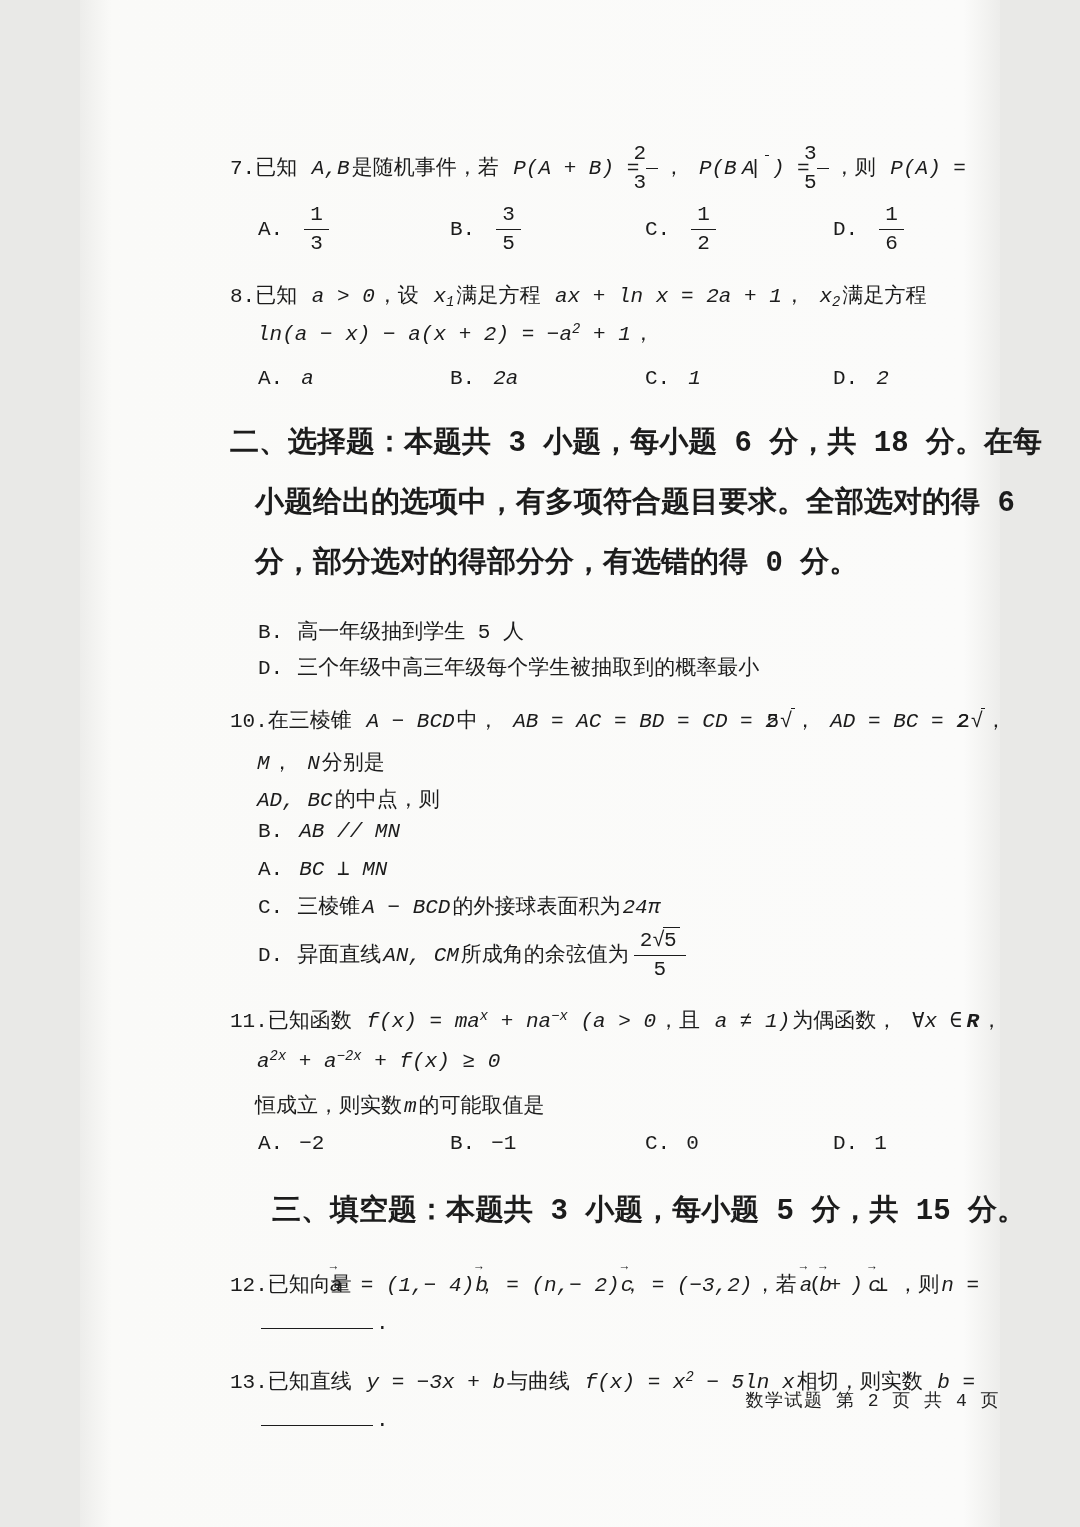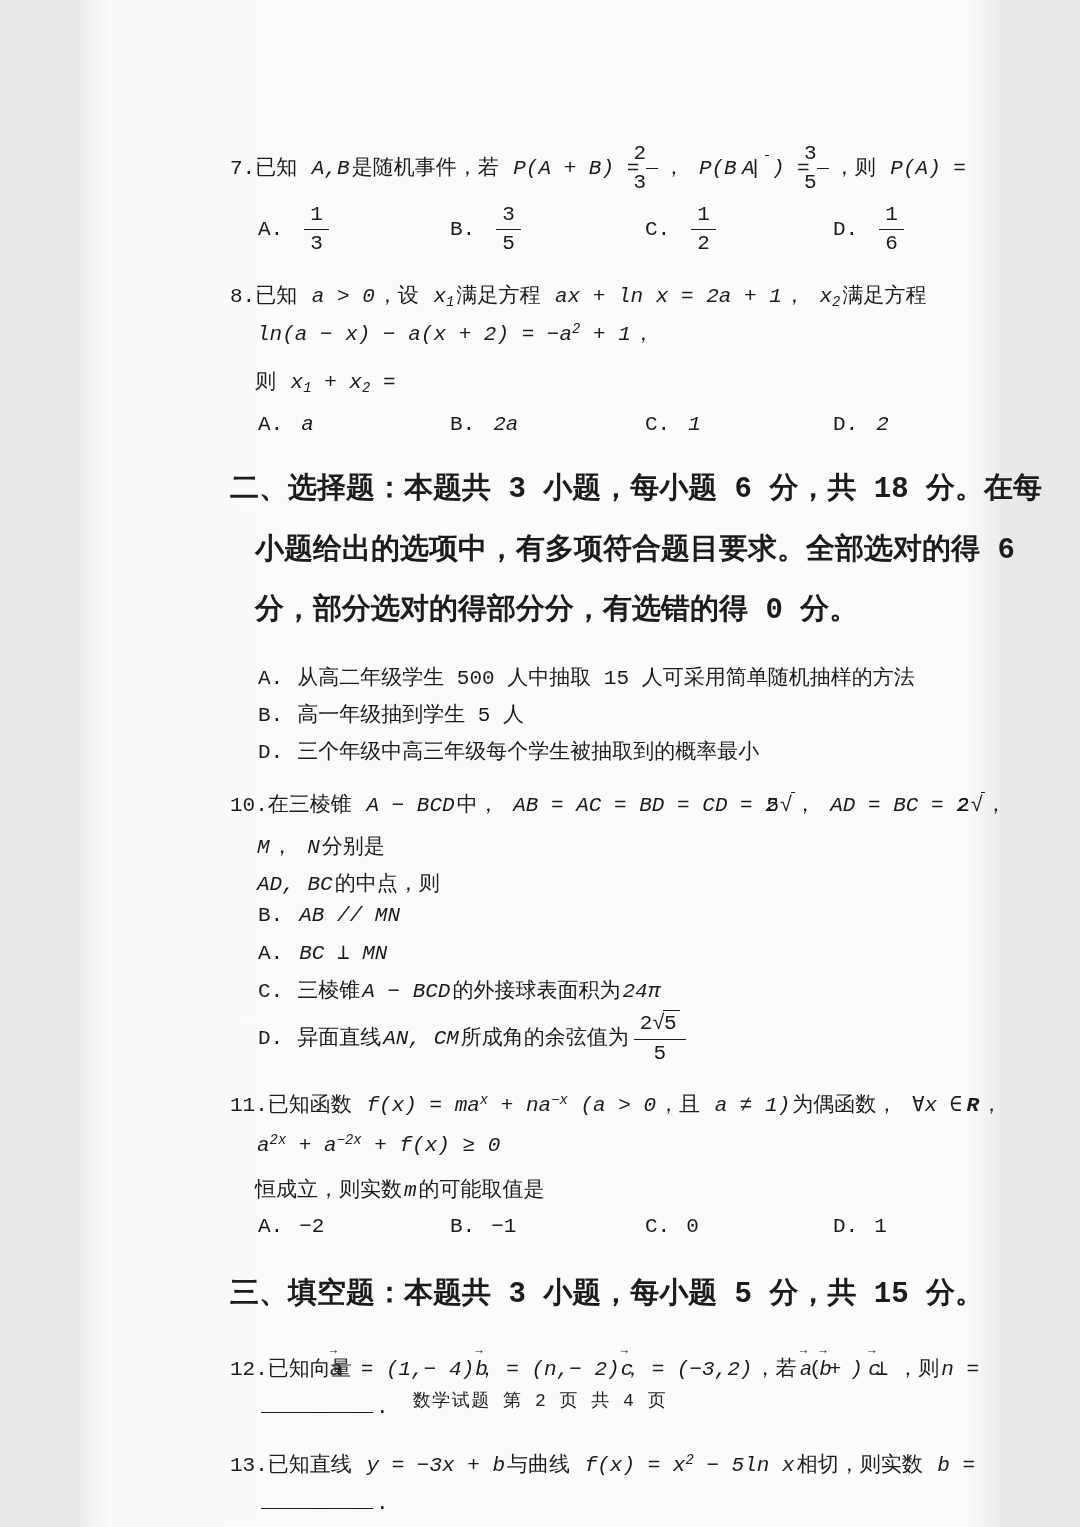--- a/index.html
+++ b/index.html
@@ -77,26 +77,26 @@
   #q9 { margin-top:20px; }
   #q9 .stem { line-height:2.14; }
   #q9 .opts-block { margin-top:3px; }
   #q10 { margin-top:13px; }
   #q10 .stem { line-height:2.0; }
   #q10 .opt-line { line-height:1.8; }
   #q11 { margin-top:19px; }
   #q11 .stem { line-height:1.9; }
   #q11 .cont { margin-top:7px; line-height:1.7; }
   #q11 .opt-row { margin-top:7px; }
-  #sec3 { margin-top:27px; }
+  #sec3 { margin-top:27px;margin-left:42px; }
   #q12 { margin-top:25px; line-height:1.8; }
   #q13 { margin-top:21px; line-height:1.8; }
 
   .footer { position:absolute; top:1388px; left:0; width:100%;
-            text-align:center; font-size:18px; color:#222; letter-spacing:1.5px; }
+            text-align:right; font-size:18px; color:#222; letter-spacing:1.5px; }
 </style>
 </head>
 <body>
 
 <div class="page">
   <div class="content">
 
     <div class="q" id="q7">
       <p class="stem hang">
         <span class="q-num">7.</span><span class="cn">已知</span>
@@ -115,39 +115,34 @@
 
     <div class="q" id="q8">
       <p class="stem hang">
         <span class="q-num">8.</span><span class="cn">已知</span>
         <span class="math">a &gt; 0</span><span class="cn">，设</span>
         <span class="math"><span>x</span><span class="sub">1</span></span><span class="cn">满足方程</span>
         <span class="math">ax + ln x = 2a + 1</span><span class="cn">，</span>
         <span class="math"><span>x</span><span class="sub">2</span></span><span class="cn">满足方程</span>
         <span class="math"><span>ln(a − x) − a(x + 2) = −a</span><span class="sup">2</span><span> + 1</span></span><span class="cn">，</span>
       </p>
-      <p class="cont">
-        <span class="cn">则</span>
-        <span class="math"><span>x</span><span class="sub">1</span><span> + x</span><span class="sub">2</span><span> =</span></span>
-      </p>
       <div class="opt-row">
         <span class="opt"><span class="opt-label">A.</span><span class="math">a</span></span>
         <span class="opt"><span class="opt-label">B.</span><span class="math">2a</span></span>
         <span class="opt"><span class="opt-label">C.</span><span class="math">1</span></span>
         <span class="opt"><span class="opt-label">D.</span><span class="math">2</span></span>
       </div>
     </div>
 
     <div class="section" id="sec2">
       <p><span class="sec-marker">二、</span><span>选择题：本题共 3 小题，每小题 6 分，共 18 分。在每小题给出的选项中，有多项符合题目要求。全部选对的得 6 分，部分选对的得部分分，有选错的得 0 分。</span></p>
     </div>
 
     <div class="q" id="q9">
       <div class="opts-block">
-        <p class="opt-line"><span class="opt-label">A.</span><span class="cn">从高二年级学生 500 人中抽取 15 人可采用简单随机抽样的方法</span></p>
         <p class="opt-line"><span class="opt-label">B.</span><span class="cn">高一年级抽到学生 5 人</span></p>
         <p class="opt-line"><span class="opt-label">D.</span><span class="cn">三个年级中高三年级每个学生被抽取到的概率最小</span></p>
       </div>
     </div>
 
     <div class="q" id="q10">
       <p class="stem hang">
         <span class="q-num">10.</span><span class="cn">在三棱锥</span>
         <span class="math">A − BCD</span><span class="cn">中，</span>
         <span class="math">AB = AC = BD = CD = 2</span><span class="sqrt"><span class="sqsign">√</span><span class="sqrad">5</span></span><span class="cn">，</span>

